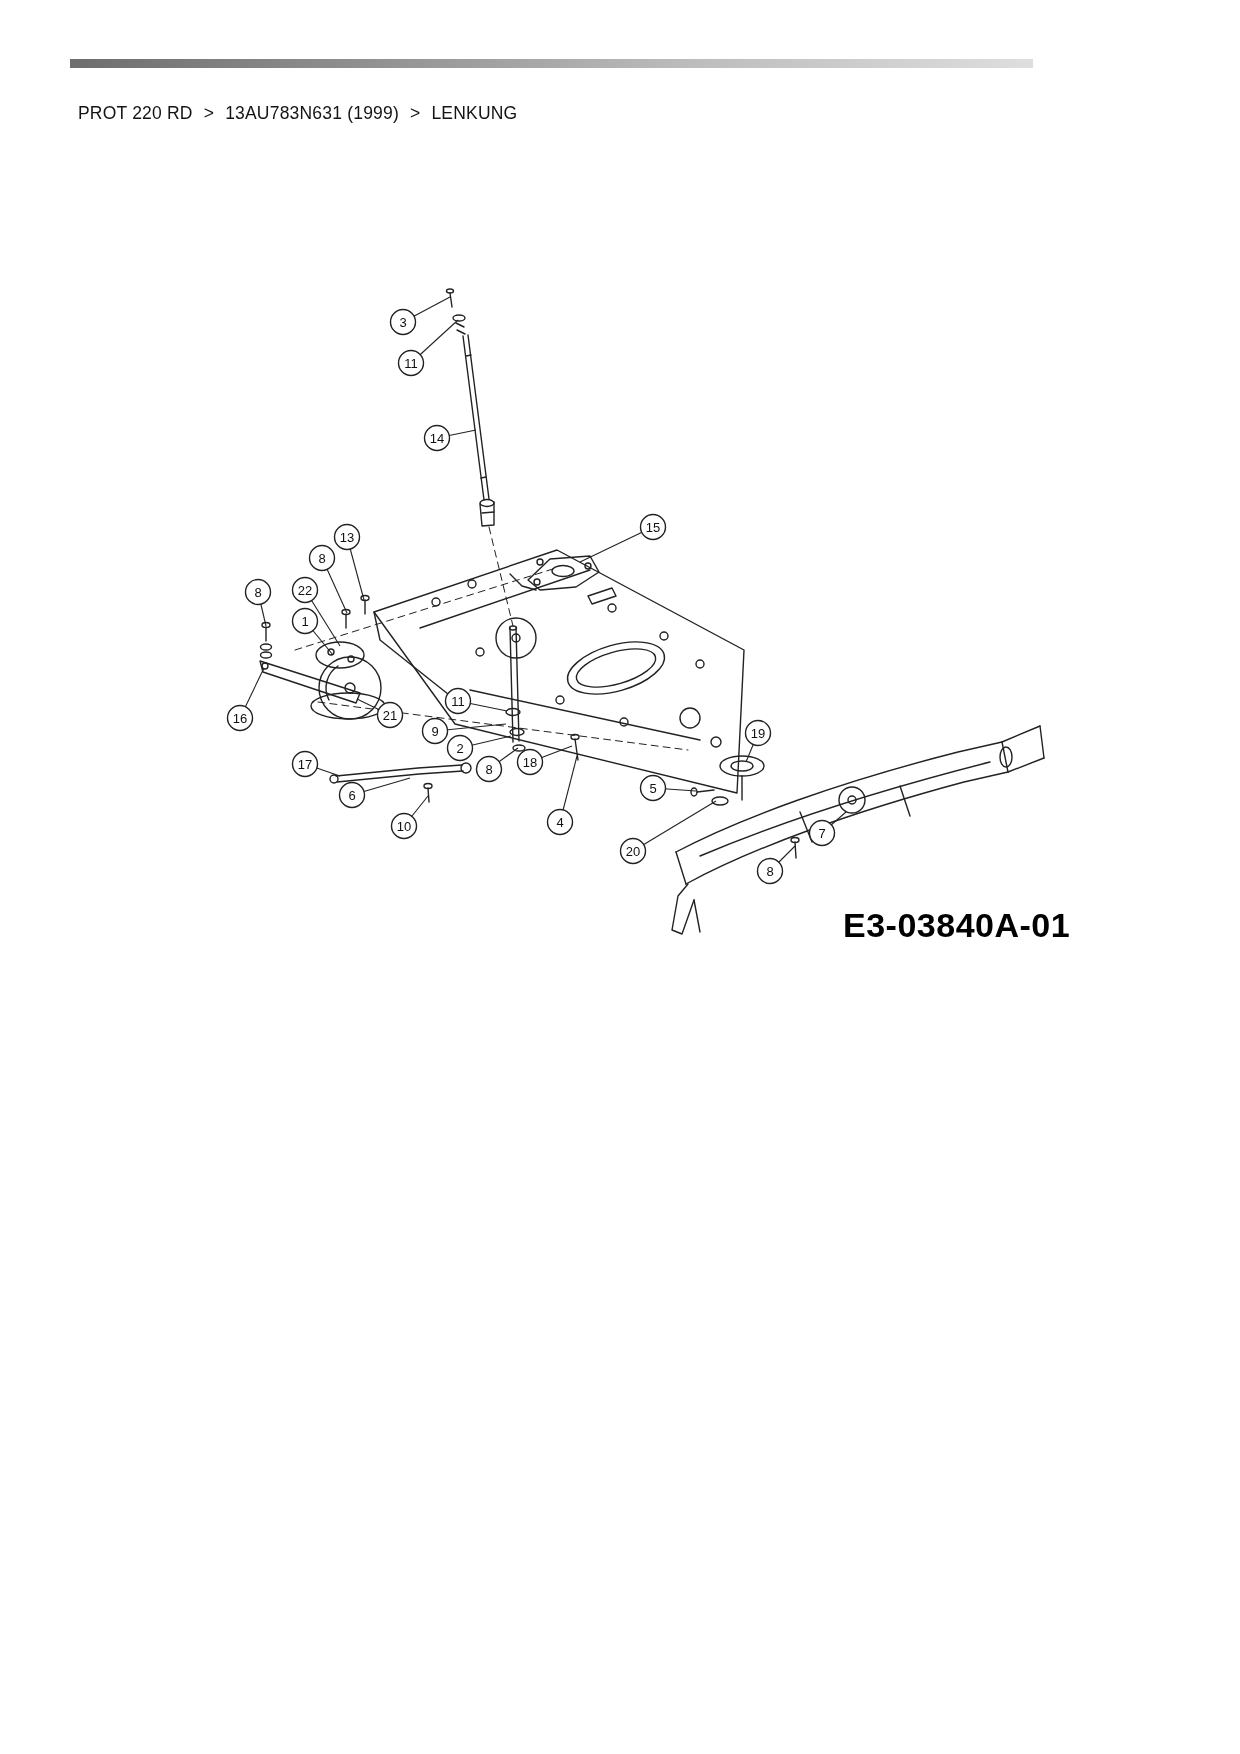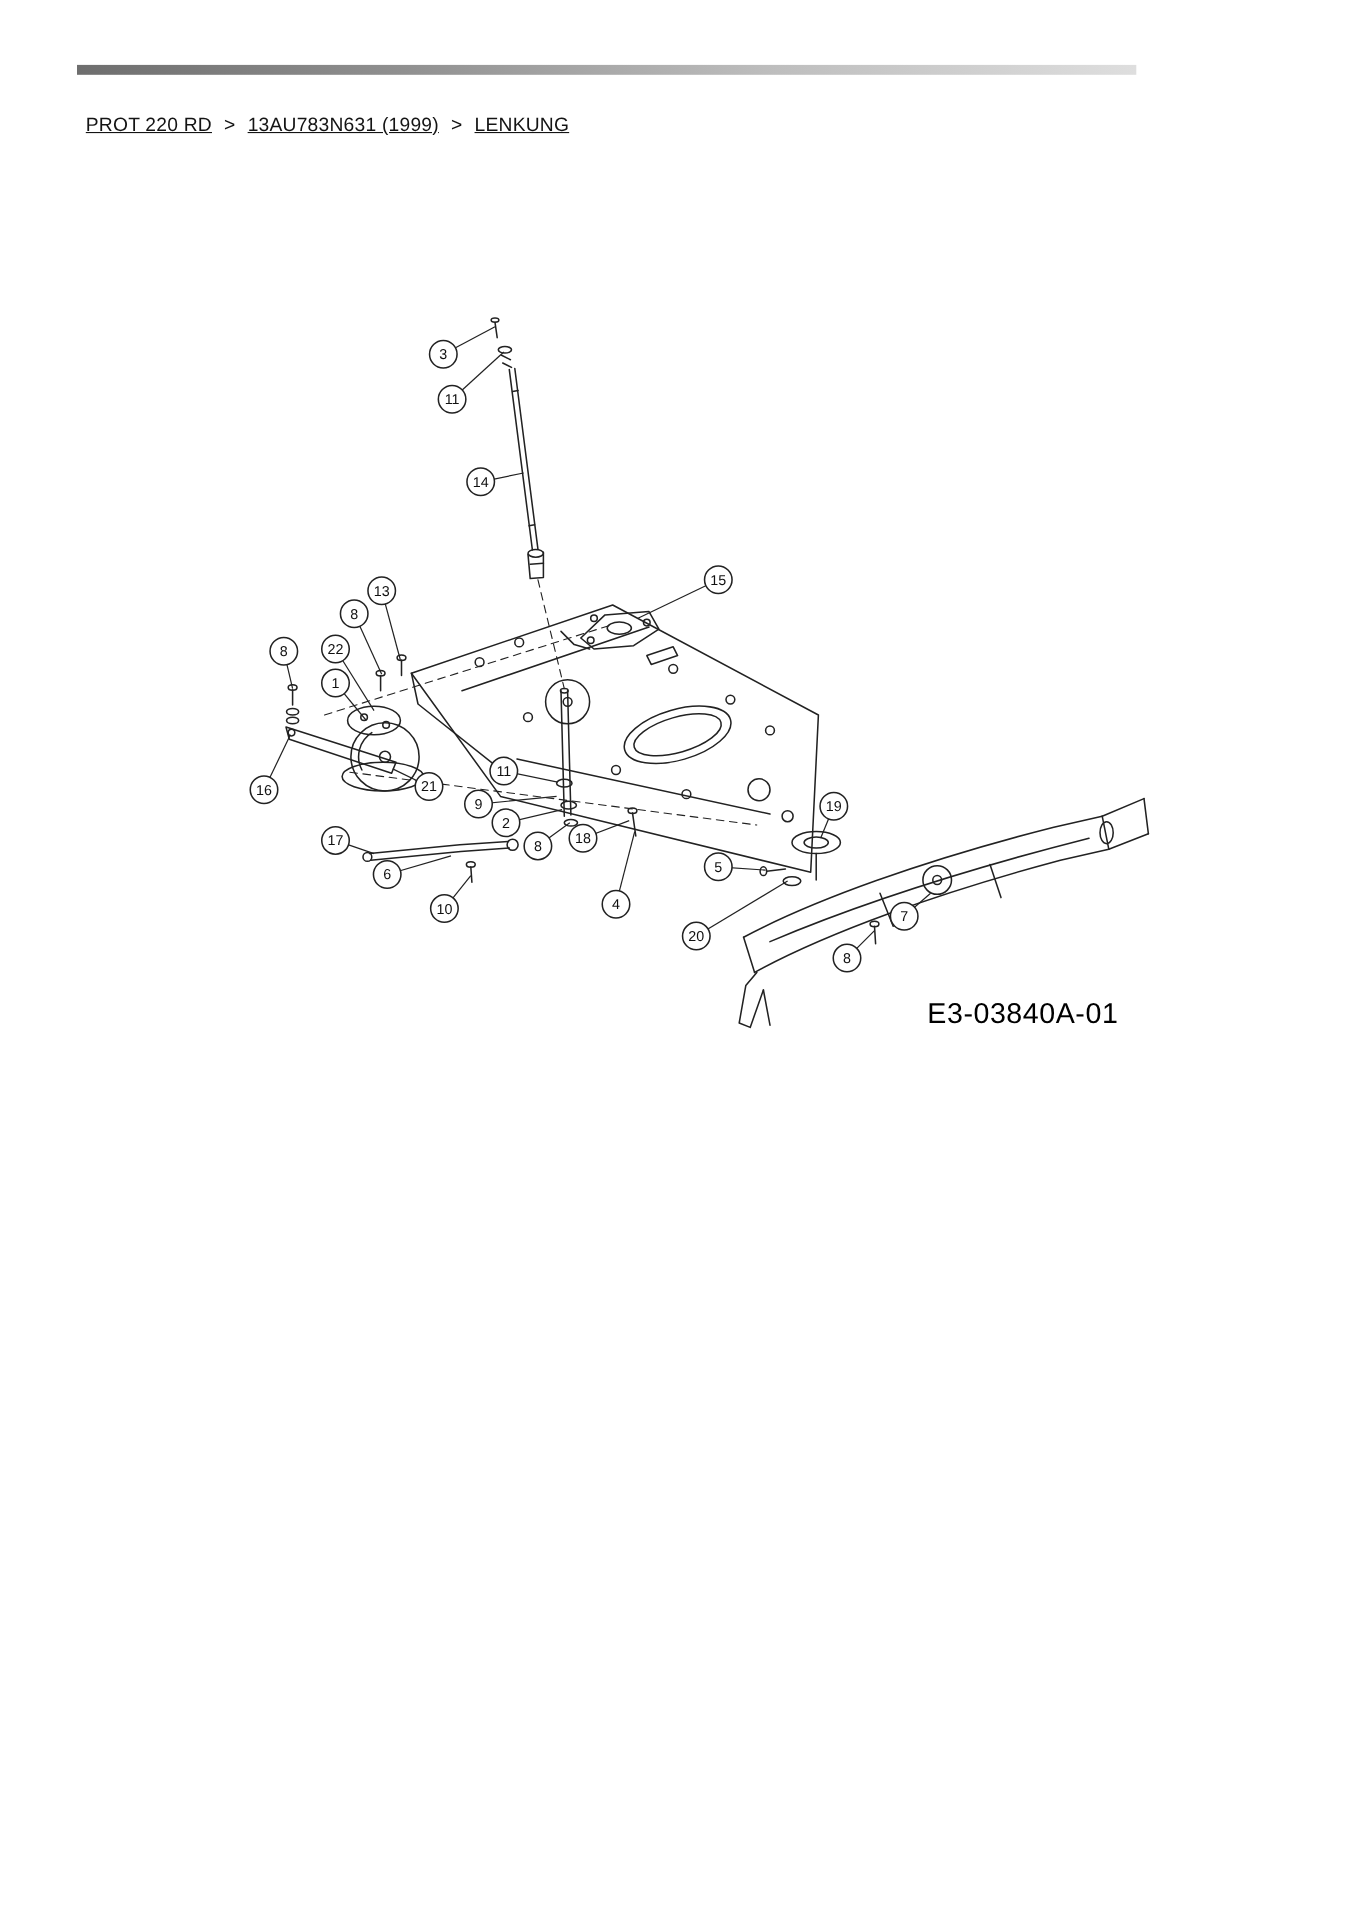--- a/index.html
+++ b/index.html
@@ -15,25 +15,25 @@
     position:absolute;left:70px;top:59px;
     width:963px;height:9px;
     background:linear-gradient(90deg,#6e6e6e 0%,#8f8f8f 30%,#bdbdbd 65%,#dedede 100%);
   }
   .breadcrumb{
     position:absolute;left:78px;top:103px;
     display:flex;align-items:center;gap:11px;
     font-size:17.5px;letter-spacing:.2px;color:#141414;
     white-space:nowrap;
   }
-  .breadcrumb .crumb{cursor:default;text-decoration:underline;}
+  .breadcrumb .crumb{cursor:default;}
   .diagram-svg{position:absolute;left:0;top:0;}
   .diagram-code{
     position:absolute;left:843px;top:906px;
-    font-size:26px;font-weight:400;letter-spacing:.5px;color:#000;
+    font-size:34px;font-weight:700;letter-spacing:.5px;color:#000;
   }
 </style>
 </head>
 <body>
 
 <div class="top-rule"></div>
 
 <nav class="breadcrumb">
   <span class="crumb">PROT 220 RD</span>
   <span class="sep">&gt;</span>

